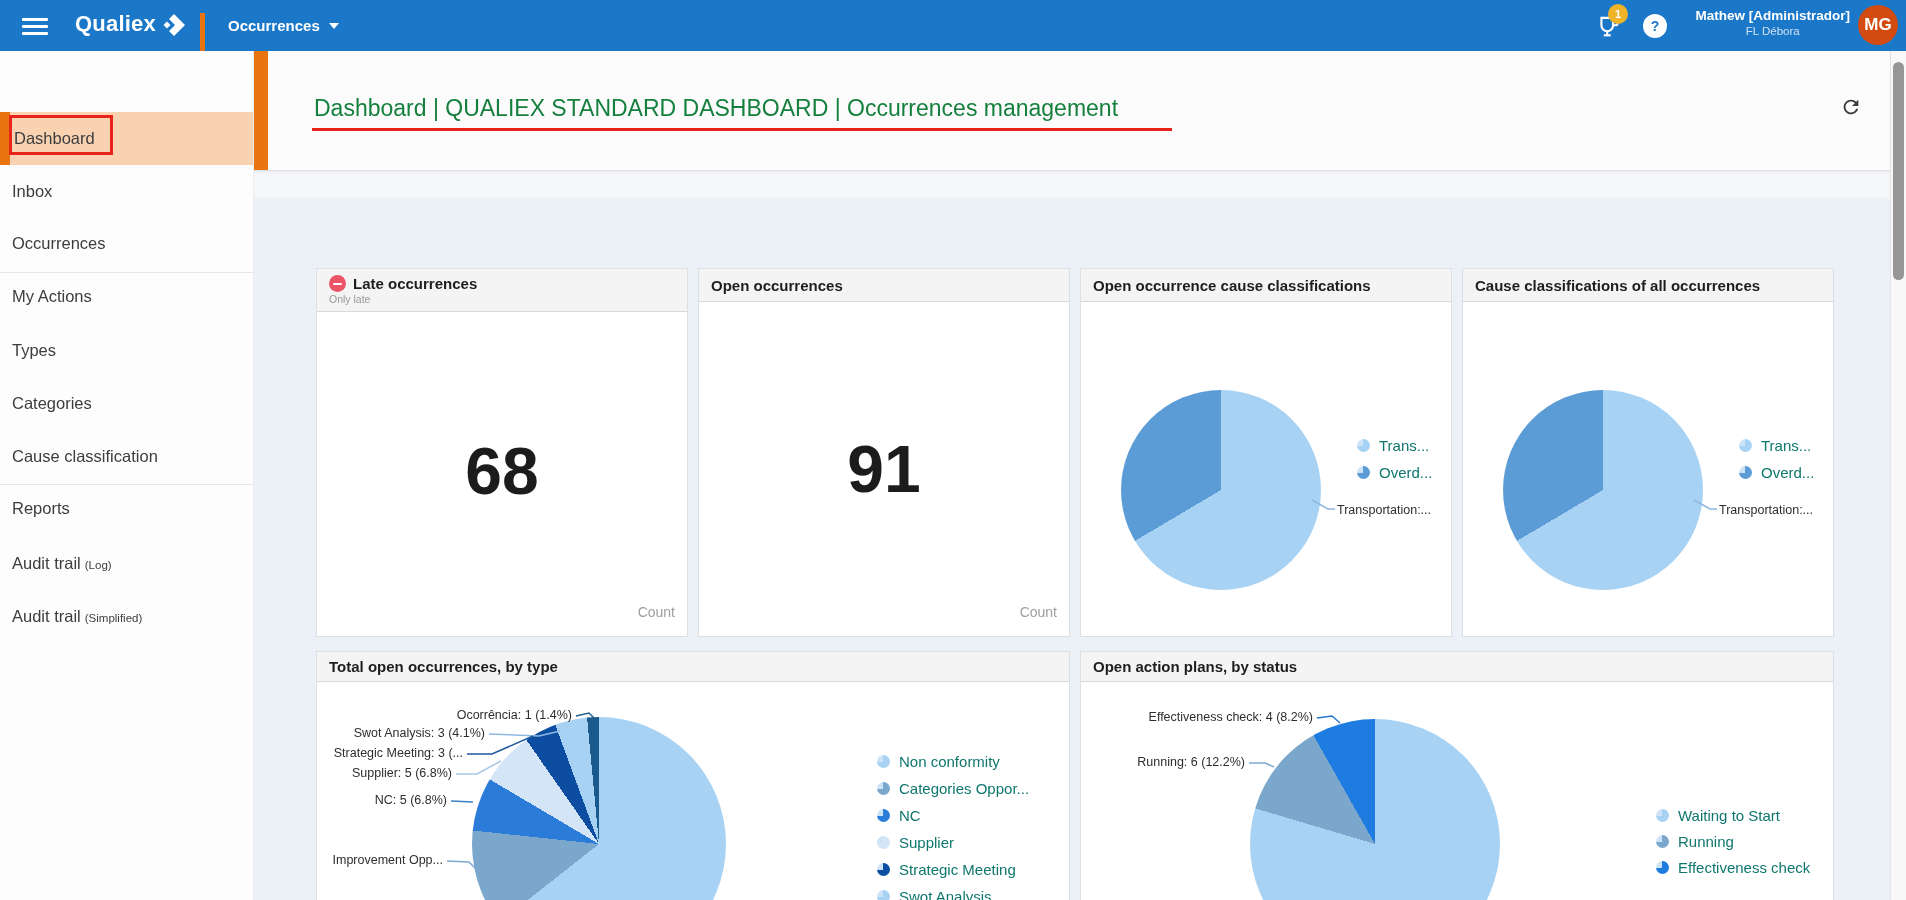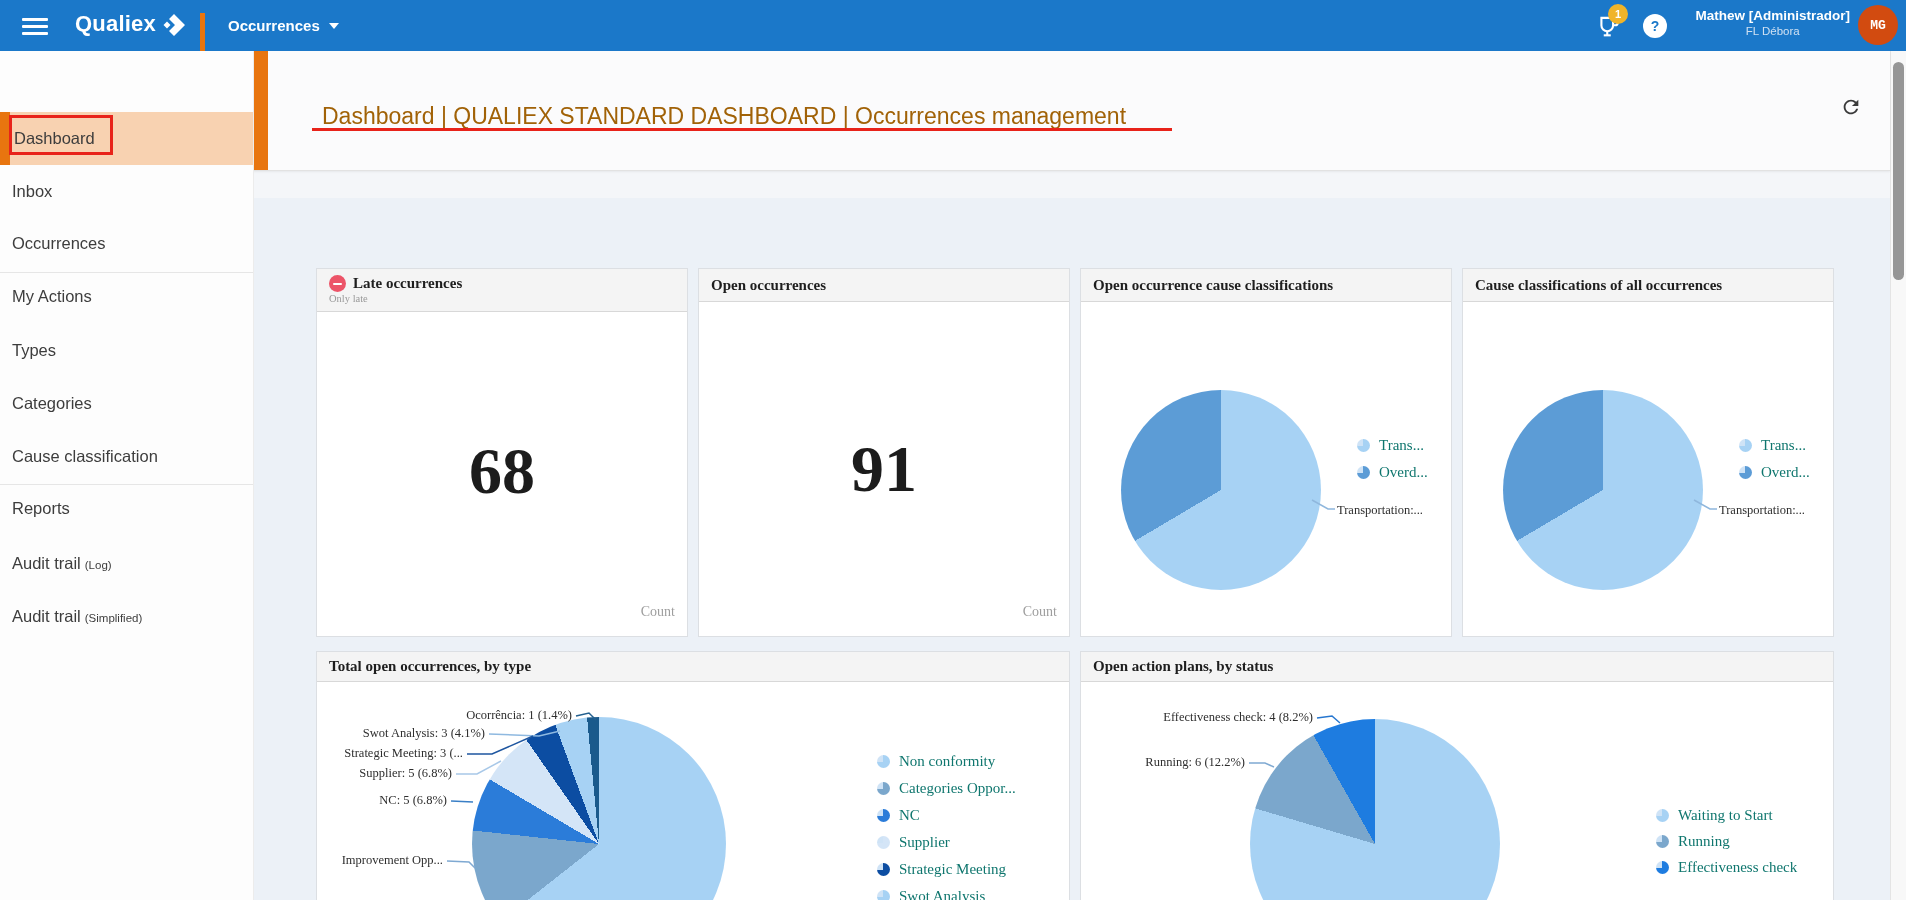--- a/index.html
+++ b/index.html
@@ -15,48 +15,48 @@
   .hdr-divider{position:absolute;left:200px;top:13px;width:5px;height:38px;background:#e8750f;}
   .module{position:absolute;left:222px;top:16px;display:flex;align-items:center;gap:9px;background:none;border:none;cursor:pointer;color:#fff;font-weight:bold;font-size:15px;font-family:"Liberation Sans",sans-serif;}
   .caret{width:0;height:0;border-left:5px solid transparent;border-right:5px solid transparent;border-top:6px solid #fff;display:inline-block;}
   .hdr-right-btn{position:absolute;background:none;border:none;cursor:pointer;padding:0;}
   .cup-btn{left:1592px;top:10px;width:34px;height:34px;}
   .badge{position:absolute;left:16px;top:-6px;width:20px;height:20px;border-radius:50%;background:#f0b429;color:#fff;font-size:11px;font-weight:bold;display:flex;align-items:center;justify-content:center;}
   .help-btn{left:1643px;top:14px;width:24px;height:24px;border-radius:50%;background:#fff;color:#1b78c9;font-weight:bold;font-size:14px;display:flex;align-items:center;justify-content:center;}
   .user-block{position:absolute;right:56px;top:7px;text-align:center;cursor:pointer;}
   .user-name{color:#fff;font-size:13.5px;font-weight:bold;line-height:17px;}
   .user-ctx{color:#cfe0f2;font-size:11.5px;line-height:14px;}
-  .avatar{position:absolute;left:1858px;top:5px;width:40px;height:40px;border-radius:50%;background:#d24b10;color:#fff;font-size:13px;font-weight:bold;display:flex;align-items:center;justify-content:center;cursor:pointer;font-family:Liberation Mono, monospace;}
+  .avatar{position:absolute;left:1858px;top:5px;width:40px;height:40px;border-radius:50%;background:#d24b10;color:#fff;font-size:17px;font-weight:bold;display:flex;align-items:center;justify-content:center;cursor:pointer;}
 
   
   .sidebar{position:absolute;left:0;top:51px;width:253px;height:849px;background:#fdfdfd;border-right:1px solid #ececec;z-index:10;}
   .side-item{position:absolute;left:0;width:253px;height:24px;display:flex;align-items:center;padding-left:12px;box-sizing:border-box;font-size:16.5px;color:#3d3d3d;cursor:pointer;}
   .side-item .suffix{font-size:11.5px;margin-left:4px;margin-top:3px;}
   .side-item.active{top:61px;height:53px;background:#f8d2b1;padding-left:14px;}
   .accent-bar{position:absolute;left:0;top:0;width:10px;height:53px;background:#e8750f;}
   .red-box{position:absolute;left:9px;top:3px;width:104px;height:40px;border:3px solid #e8231a;box-sizing:border-box;pointer-events:none;}
   .side-divider{position:absolute;left:0;width:253px;height:1px;background:#e6e6e6;}
 
   
   .titlebar{position:absolute;left:253px;top:51px;width:1637px;height:119px;background:#fbfbfc;border-bottom:1px solid #e2e2e2;box-shadow:0 1px 2px rgba(0,0,0,.06);z-index:5;}
   .titlebar-accent{position:absolute;left:0;top:0;width:15px;height:119px;background:#e8750f;}
-  .page-title{position:absolute;left:61px;top:44px;margin:8px;font-size:23px;font-weight:normal;color:#a16207;white-space:nowrap;}
+  .page-title{position:absolute;left:61px;top:44px;margin:0;font-size:23px;font-weight:normal;color:#15803d;white-space:nowrap;}
   .title-underline{position:absolute;left:59px;top:77px;width:860px;height:3px;background:#e8231a;}
   .refresh{position:absolute;left:1583px;top:42px;width:30px;height:30px;background:none;border:none;cursor:pointer;padding:0;color:#3a3a3a;}
 
   
   .main-bg{position:absolute;left:253px;top:170px;width:1637px;height:730px;background:#ecf1f7;}
   .main-bg-strip{position:absolute;left:0;top:0;width:1637px;height:28px;background:#f4f6f9;}
 
   
   .scrollbar{position:absolute;left:1890px;top:51px;width:16px;height:849px;background:#f8f8f8;border-left:1px solid #e4e4e4;}
   .scroll-thumb{position:absolute;left:2px;top:11px;width:11px;height:218px;border-radius:6px;background:#969696;cursor:pointer;}
 
   
-  .card{position:absolute;background:#fff;border:1px solid #dcdfe3;box-sizing:border-box;font-family:Liberation Serif, serif;}
+  .card{position:absolute;background:#fff;border:1px solid #dcdfe3;box-sizing:border-box;}
   .card-head{height:32px;background:#f4f4f4;border-bottom:1px solid #d8d8d8;display:flex;align-items:center;padding:0 12px;font-weight:bold;font-size:15px;color:#1e1e1e;}
   .card-head.short{height:29px;font-size:15px;}
   .card1{left:316px;top:268px;width:372px;height:369px;}
   .card2{left:698px;top:268px;width:372px;height:369px;}
   .card3{left:1080px;top:268px;width:372px;height:369px;}
   .card4{left:1462px;top:268px;width:372px;height:369px;}
   .card5{left:316px;top:651px;width:754px;height:369px;}
   .card6{left:1080px;top:651px;width:754px;height:369px;}
   .card1 .card-head{height:36px;align-items:flex-start;padding-top:6px;flex-direction:column;}
   .head-row{display:flex;align-items:center;gap:7px;}

